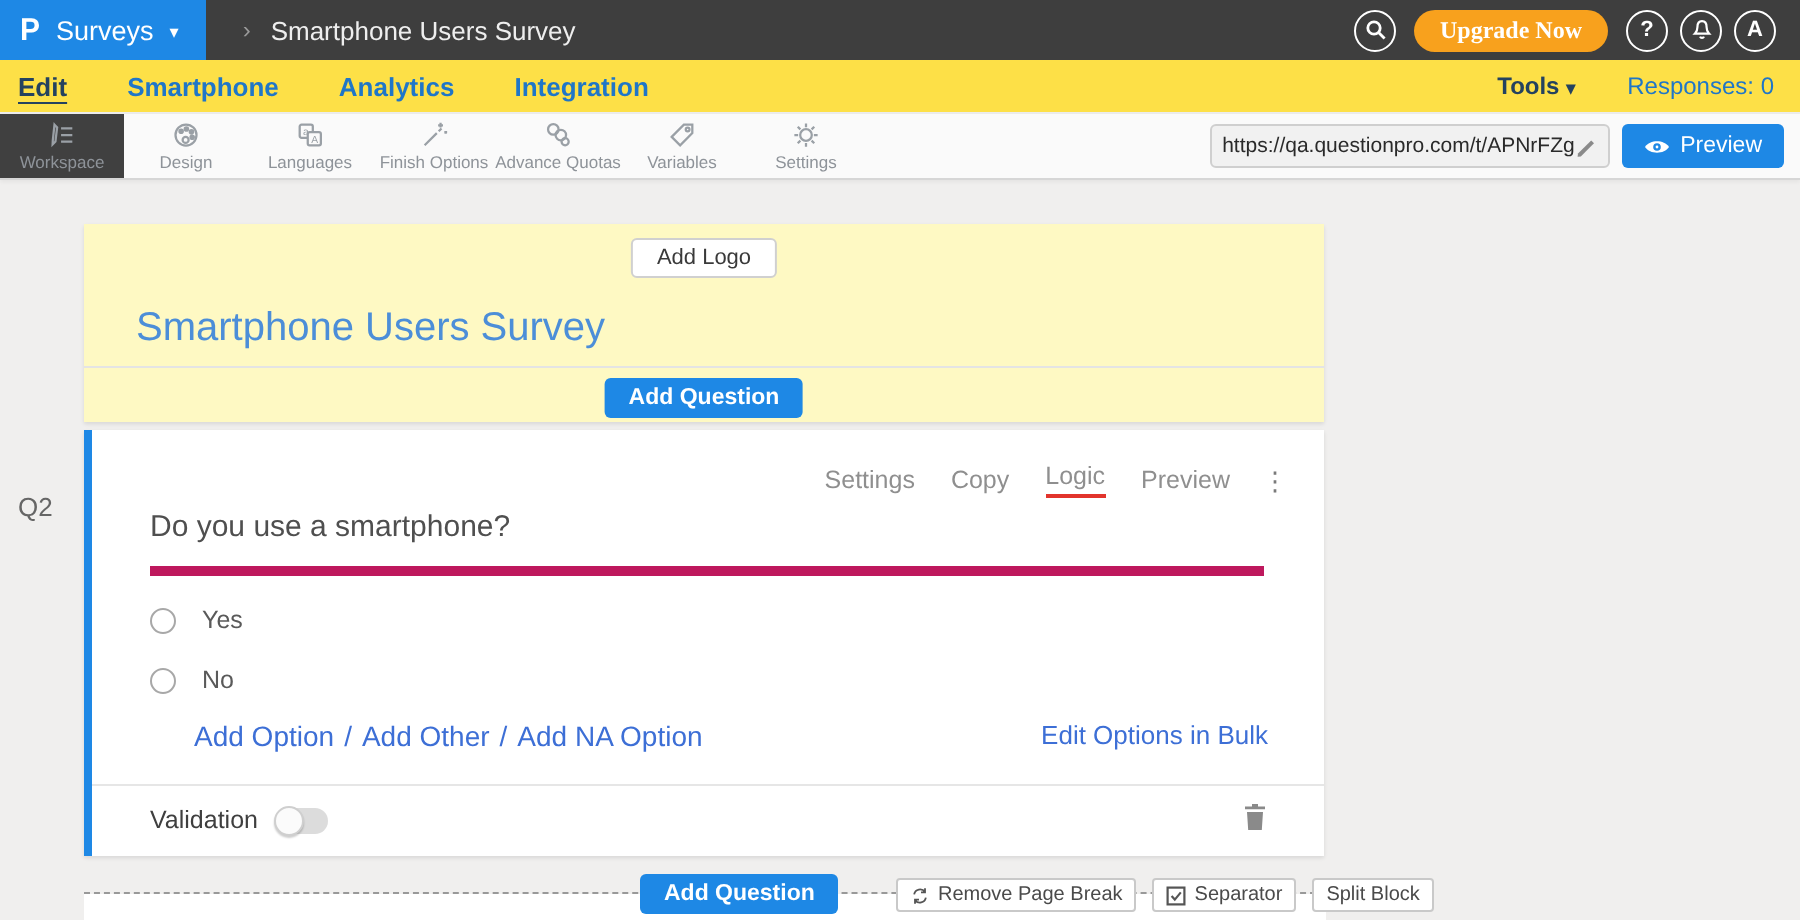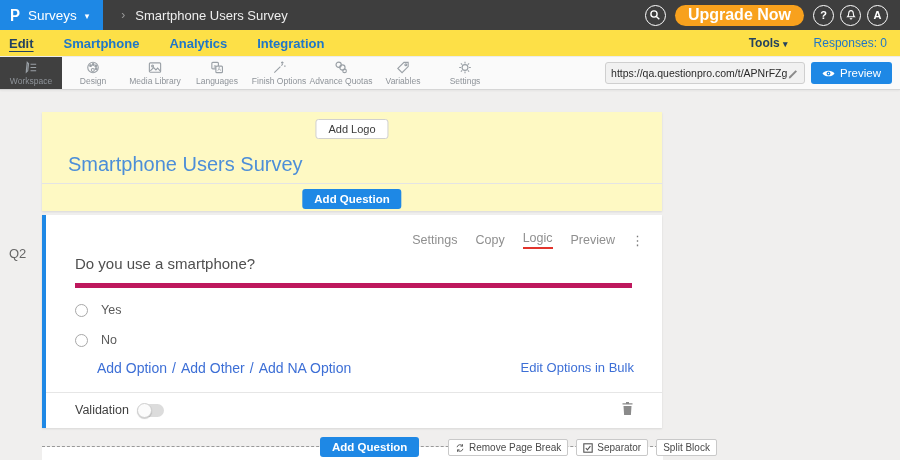--- a/index.html
+++ b/index.html
@@ -16,21 +16,21 @@
   .brand{height:30px;background:var(--brand-blue);display:flex;align-items:center;padding:0 14px 0 10px;gap:8px;cursor:pointer;}
   .logo{color:#fff;font-weight:800;font-size:15px;transform:scaleY(1.05);}
   .brand-label{color:#fff;font-size:13.5px;}
   .brand .caret{color:#fff;font-size:9px;margin-top:1px;}
   .breadcrumb{display:flex;align-items:center;gap:10px;margin-left:18px;font-size:13px;}
   .bc1{color:#7ea9cc;}
   .bc-sep{color:#9a9a9a;font-size:12px;}
   .bc2{color:#eeeeee;}
   .topbar-right{margin-left:auto;display:flex;align-items:center;gap:6px;padding-right:12px;}
   .circle-btn{width:21px;height:21px;border:1.4px solid #fff;border-radius:50%;display:flex;align-items:center;justify-content:center;color:#fff;font-size:11px;font-weight:700;cursor:pointer;flex:0 0 auto;}
-  .upgrade{background:var(--upgrade-orange);border:none;color:#fff;font-family:Liberation Sans, sans-serif;font-size:16px;font-weight:700;height:21px;padding:0 13px;border-radius:11px;margin:0 3px;cursor:pointer;}
+  .upgrade{background:var(--upgrade-orange);border:none;color:#fff;font-family:Liberation Serif, serif;font-size:12px;font-weight:700;height:21px;padding:0 13px;border-radius:11px;margin:0 3px;cursor:pointer;}
 
   
   .navbar{height:27px;background:#fde047;display:flex;align-items:center;border-bottom:1px solid #ececec;}
   .nav-tabs{display:flex;gap:30px;padding-left:9px;font-size:13px;font-weight:600;}
   .nav-tab{color:var(--nav-blue);cursor:pointer;}
   .nav-tab.active{color:#24425f;text-decoration:underline;text-underline-offset:3px;}
   .nav-right{margin-left:auto;display:flex;align-items:center;gap:26px;padding-right:13px;font-size:12px;}
   .tools{color:#24425f;font-weight:600;cursor:pointer;}
   .tools .caret{font-size:9px;}
   .responses{color:var(--nav-blue);}
@@ -143,30 +143,20 @@
         <svg width="16" height="15" viewBox="0 0 16 16">
           <circle cx="8" cy="8" r="5.6"></circle>
           <circle cx="5.4" cy="6" r="0.9" fill="#9aa0a6"></circle>
           <circle cx="8.2" cy="4.8" r="0.9" fill="#9aa0a6"></circle>
           <circle cx="10.9" cy="6.3" r="0.9" fill="#9aa0a6"></circle>
           <circle cx="11.3" cy="9.2" r="0.9" fill="#9aa0a6"></circle>
           <circle cx="7.8" cy="10.6" r="1.6" fill="#fafafa" stroke="#9aa0a6"></circle>
         </svg>
       </span>
     <span class="tb-label">Design</span>
-  </div>
-  <div class="tb-item">
-    <span class="tb-icon">
-        <svg width="16" height="15" viewBox="0 0 16 16">
-          <rect x="2" y="3" width="12" height="10" rx="1"></rect>
-          <circle cx="5.4" cy="6.3" r="1"></circle>
-          <path d="M3 11.5 L6.5 8 L9 10.5 L10.8 8.7 L13.5 11.5"></path>
-        </svg>
-      </span>
-    <span class="tb-label">Media Library</span>
   </div>
   <div class="tb-item">
     <span class="tb-icon">
         <svg width="16" height="15" viewBox="0 0 16 16">
           <rect x="2.5" y="2.5" width="7" height="7" rx="1"></rect>
           <text x="4.3" y="8" font-size="5.5" fill="#9aa0a6" stroke="none" font-family="Liberation Sans,sans-serif">a</text>
           <rect x="6.8" y="6.5" width="7" height="7" rx="1" fill="#fafafa"></rect>
           <text x="8.6" y="12.2" font-size="5.5" fill="#9aa0a6" stroke="none" font-family="Liberation Sans,sans-serif">A</text>
         </svg>
       </span>

